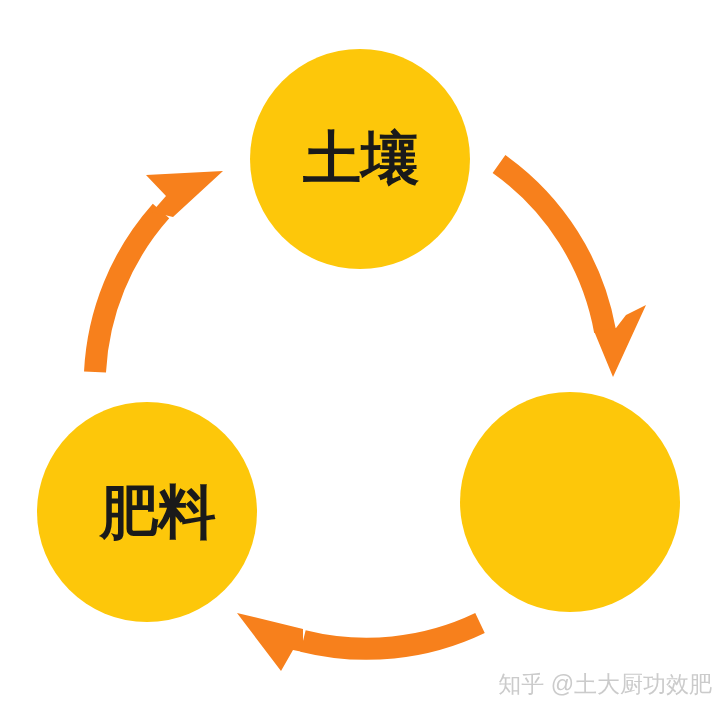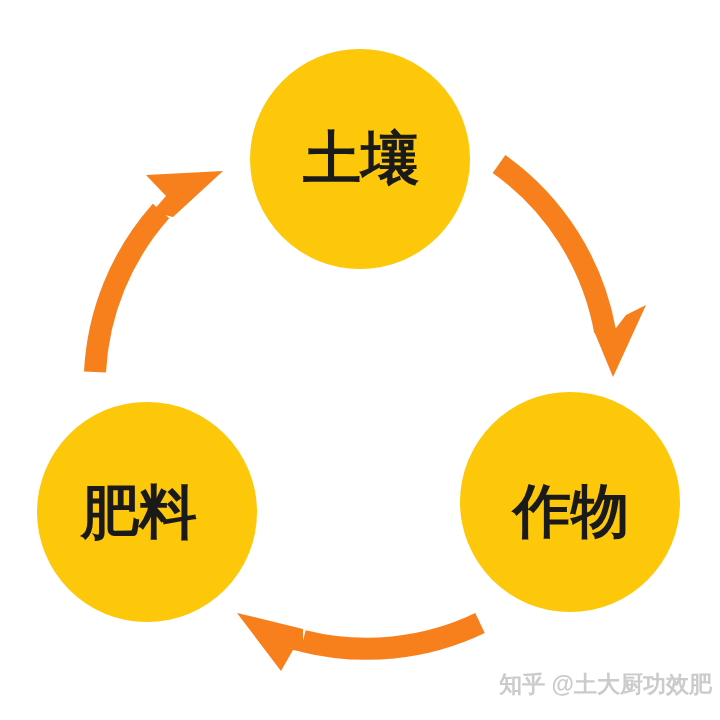--- a/index.html
+++ b/index.html
@@ -41,28 +41,28 @@
     left: 362px;
     top: 394px;
     transform: translate(-50%, -50%);
     font-size: 56px;
     font-weight: 800;
     color: #1a1a1a;
     white-space: nowrap;
     line-height: 1;
   }
   .label-soil       { left: 361px; top: 158px; }
-  .label-fertilizer { left: 139px; top: 512px; }
+  .label-fertilizer { left: 158px; top: 512px; }
   .label-crops      { left: 571px; top: 511px; }
   .watermark {
     position: absolute;
     right: 8px;
     bottom: 9px;
     font-size: 23px;
-    font-weight: 700;
+    font-weight: 400;
     color: #cbcbcb;
     white-space: nowrap;
   }
 </style>
 </head>
 <body>
 
 <div class="stage">
 
   <svg class="diagram-svg" width="720" height="720" viewBox="0 0 720 720">
@@ -84,17 +84,16 @@
     <g>
       <path class="shaft" d="M 95 372 A 262 262 0 0 1 161 211" stroke="#F7801C"></path>
       <path d="M 152 212 L 166 196 L 146 175 L 223 171 L 173 217 Z" fill="#F7801C"></path>
     </g>
   </svg>
 
   <div class="node-label label-soil">土壤</div>
 
   <div class="node-label label-fertilizer">肥料</div>
 
-  <div class="node-label label-crops">作物</div>
 
 
   <div class="watermark">知乎 @土大厨功效肥</div>
 </div>
 
 </body></html>

